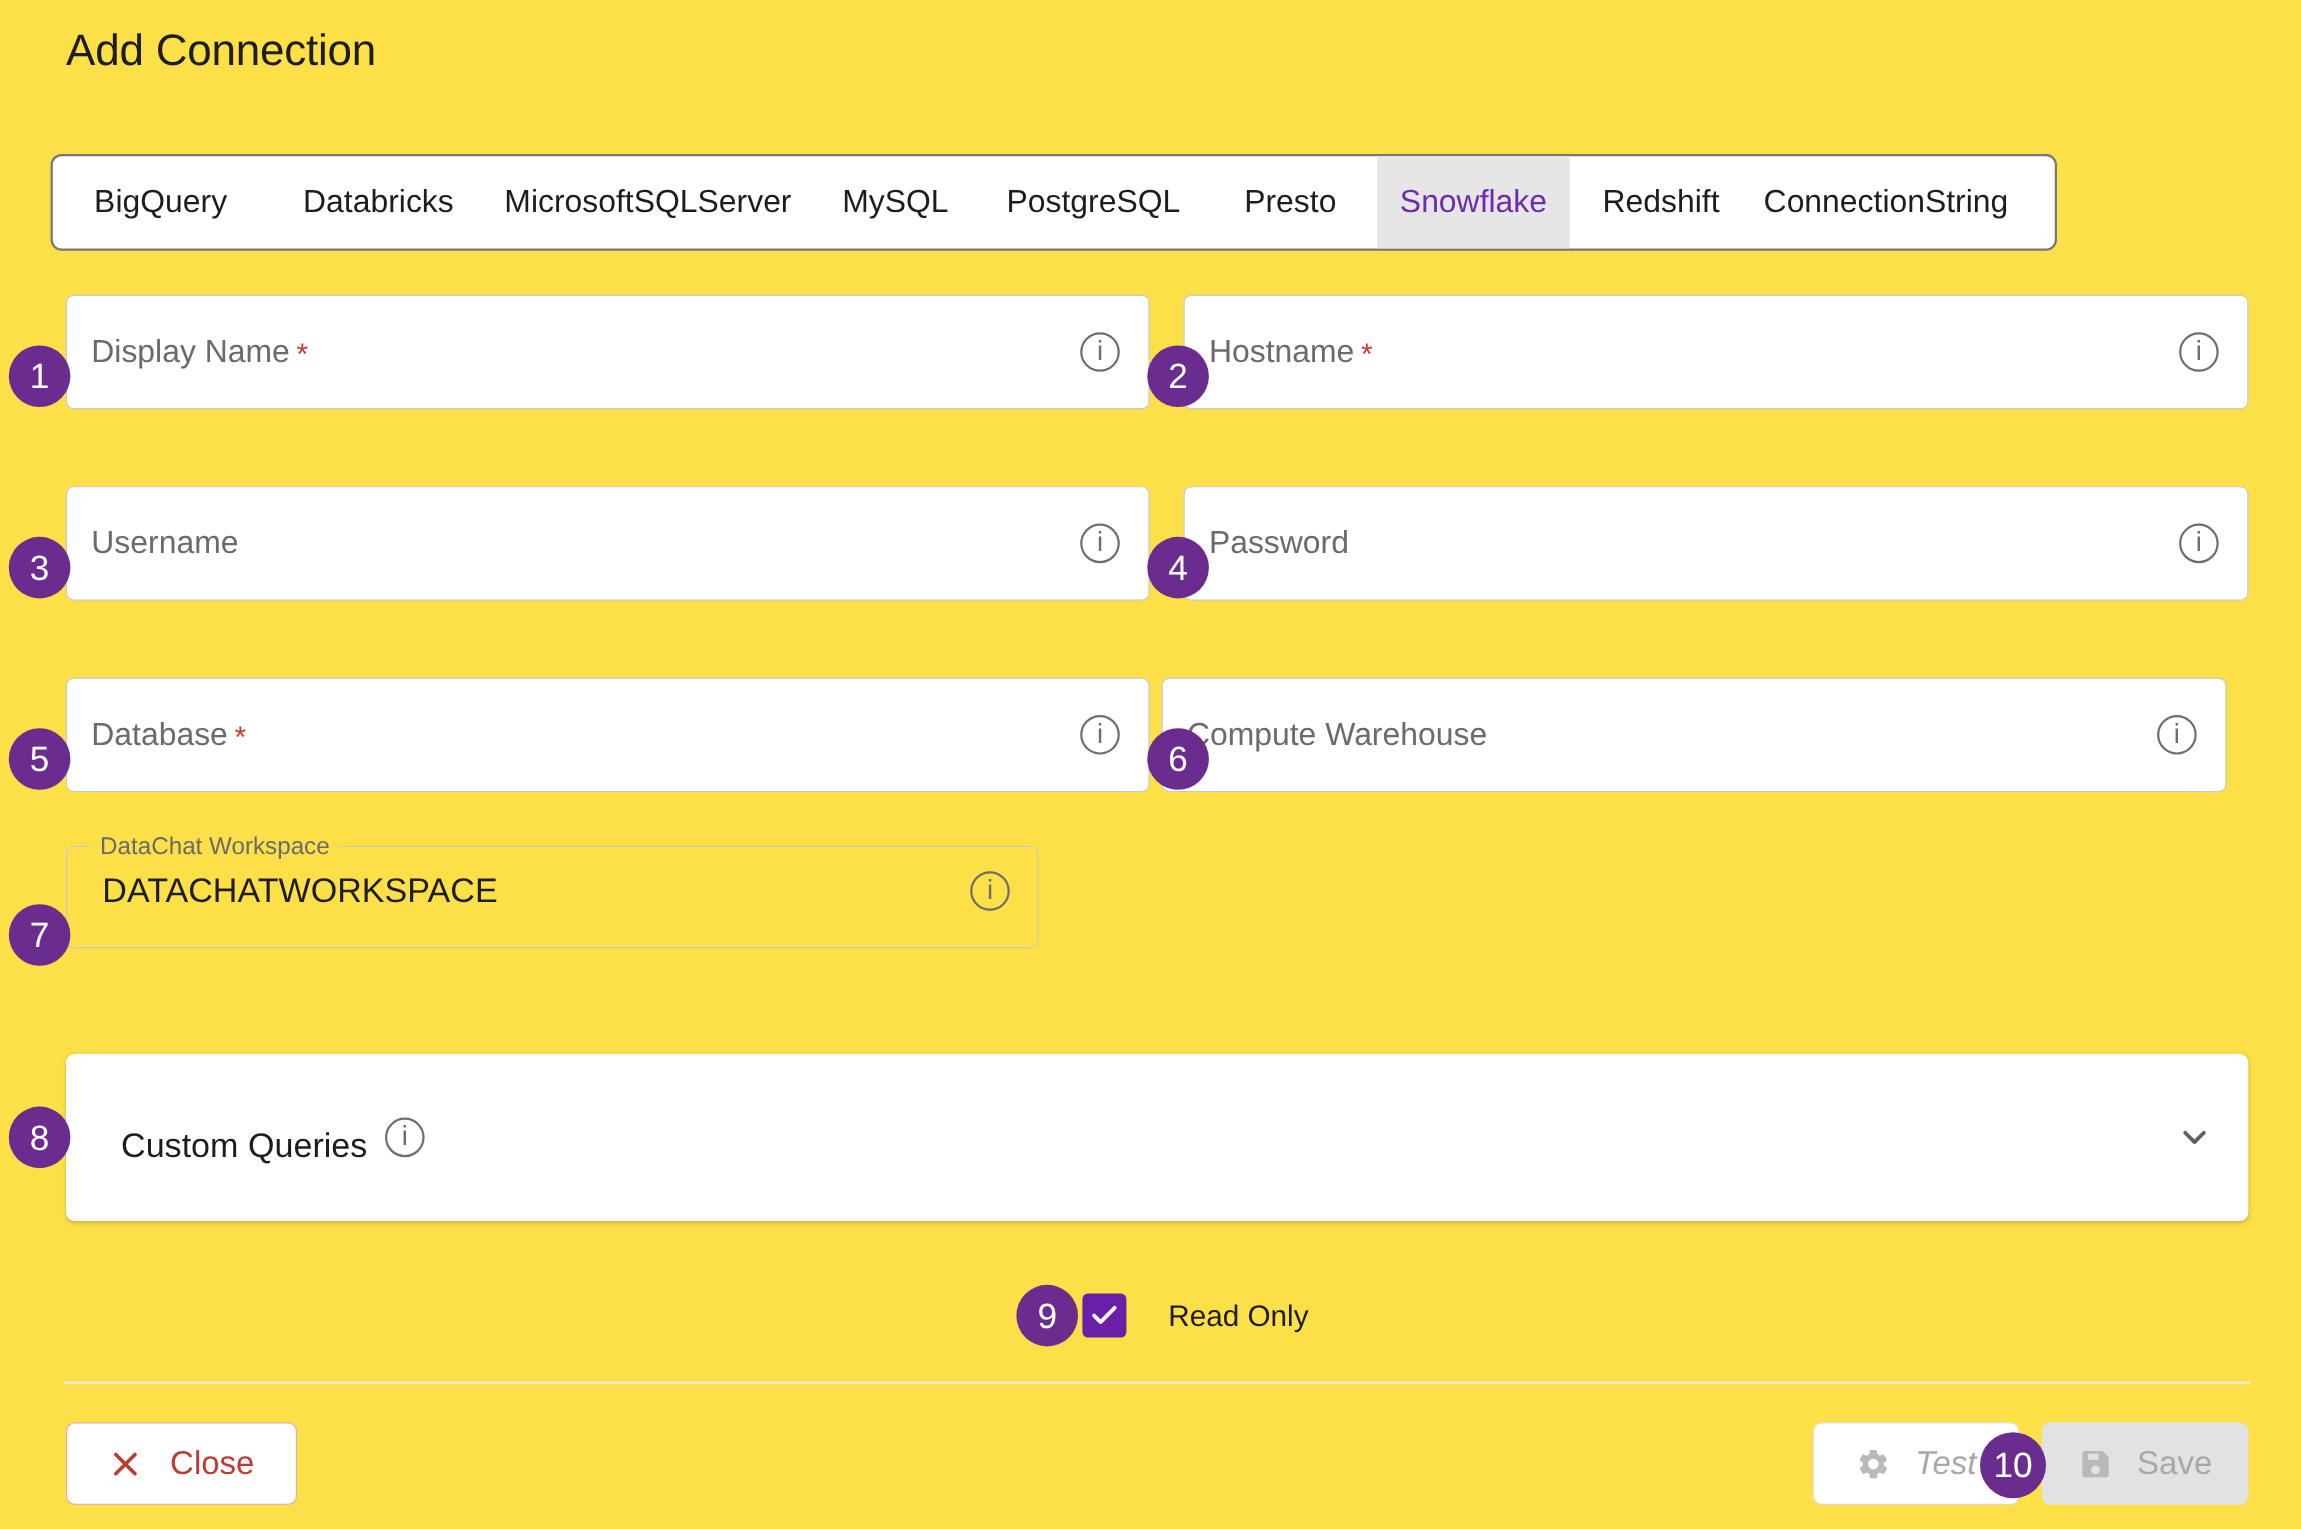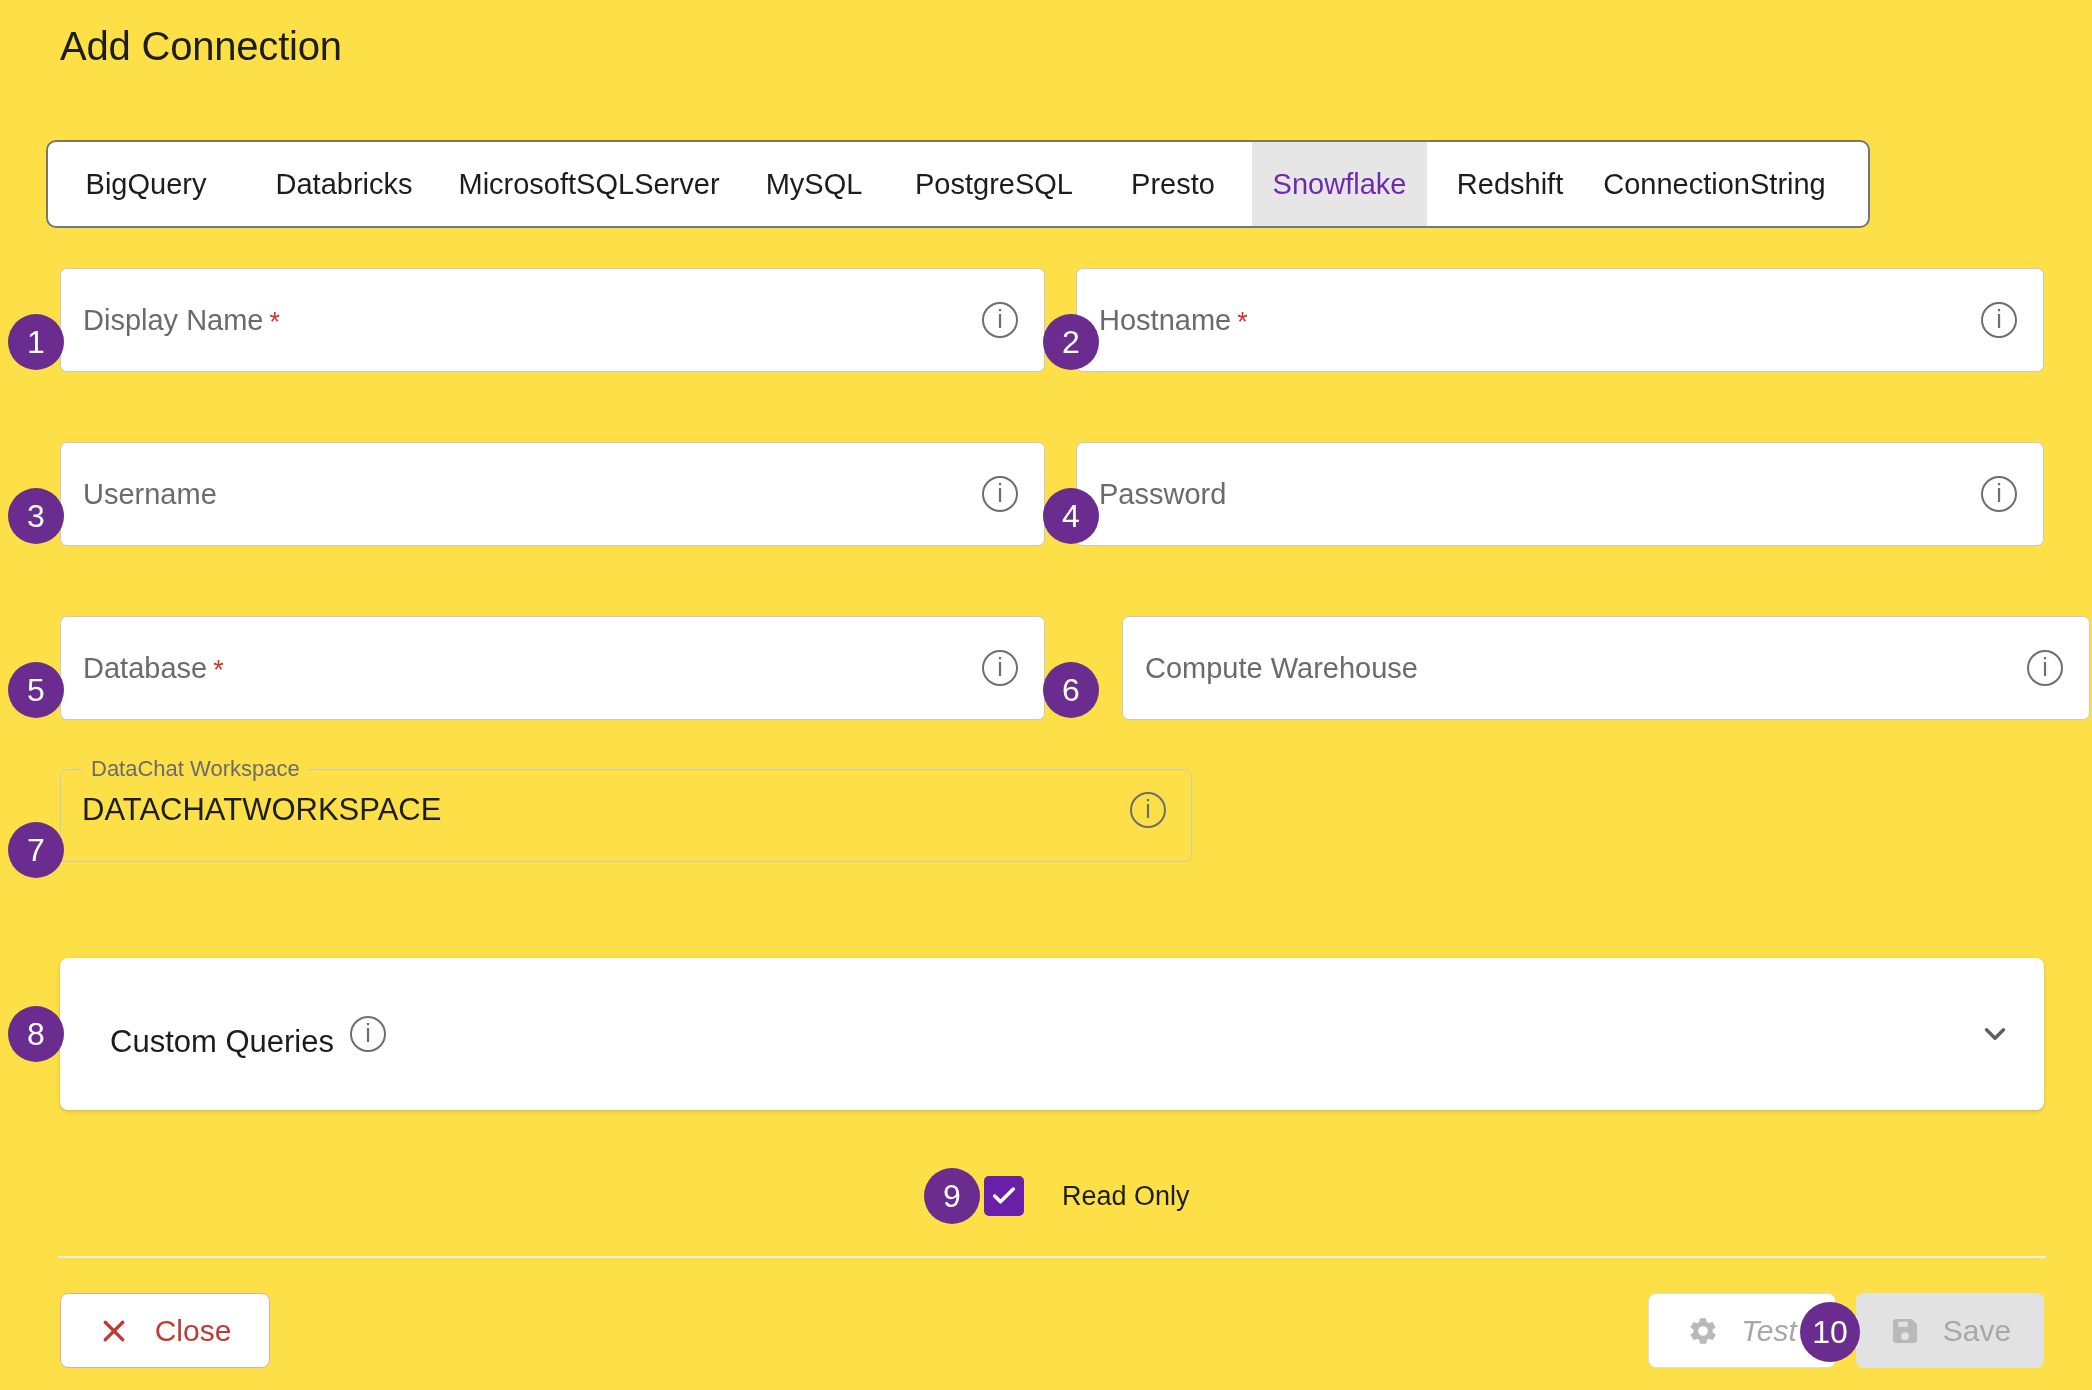--- a/index.html
+++ b/index.html
@@ -333,30 +333,30 @@
       </div>
       <div class="badge" style="left: 1043px; top: 488px;">4</div>
       <div class="field" style="left: 60px; top: 616px; width: 985px;">
         <span class="fl-label">Database</span>
         <span class="req">*</span>
         <span class="icon-info info">
           <span>i</span>
         </span>
       </div>
       <div class="badge" style="left: 8px; top: 662px;">5</div>
-      <div class="field" style="left: 1122px; top: 616px; width: 968px;">
+      <div class="field" style="left: 1056px; top: 616px; width: 968px;">
         <span class="fl-label">Compute Warehouse</span>
         <span class="icon-info info">
           <span>i</span>
         </span>
       </div>
       <div class="badge" style="left: 1043px; top: 662px;">6</div>
     </div>
 
-  <div class="field notched" style="left:60px; top:758px; width:1132px;">
+  <div class="field notched" style="left:60px; top:758px; width:884px;padding-left:11px;">
     <fieldset>
       <legend>DataChat Workspace</legend>
     </fieldset>
     <div class="inner">
       <span class="value-text">DATACHATWORKSPACE</span>
       <span class="icon-info info">
           <span>i</span>
         </span>
     </div>
   </div>

